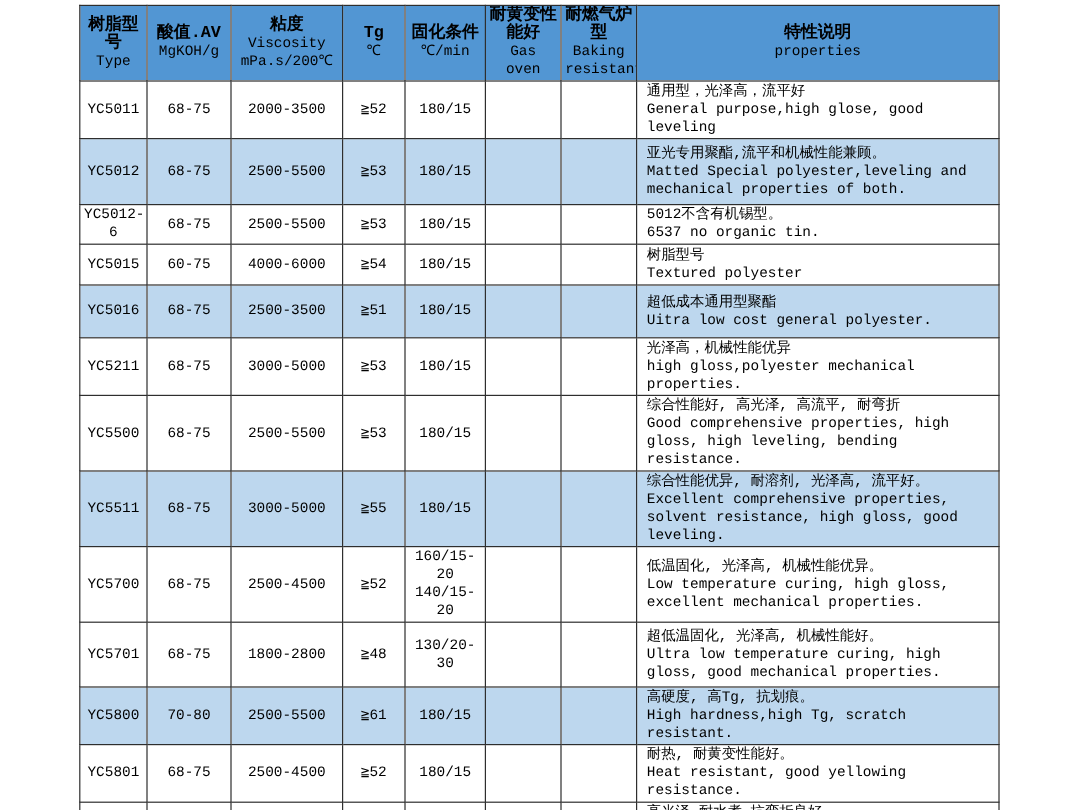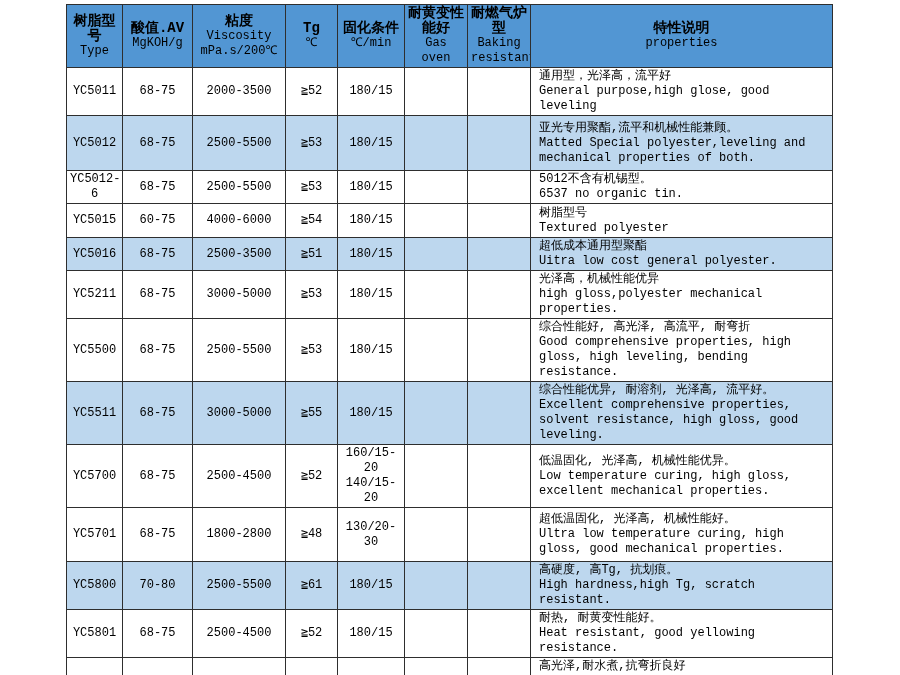--- a/index.html
+++ b/index.html
@@ -43,21 +43,21 @@
     text-align: center;
   }
   td.props { text-align: left; padding-left: 8px; }
   td.pre { white-space: pre-line; }
   tr.hl { background: var(--hl-bg); }
   
   tbody tr:nth-child(1)  { height: 33px; }
   tbody tr:nth-child(2)  { height: 55px; }
   tbody tr:nth-child(3)  { height: 28px; }
   tbody tr:nth-child(4)  { height: 34px; }
-  tbody tr:nth-child(5)  { height: 33px; }
+  tbody tr:nth-child(5)  { height: 44px; }
   tbody tr:nth-child(6)  { height: 34px; }
   tbody tr:nth-child(7)  { height: 45px; }
   tbody tr:nth-child(8)  { height: 44px; }
   tbody tr:nth-child(9)  { height: 58px; }
   tbody tr:nth-child(10) { height: 54px; }
   tbody tr:nth-child(11) { height: 38px; }
   tbody tr:nth-child(12) { height: 31px; }
   tbody tr:nth-child(13) { height: 31px; }
   tbody tr:nth-child(14) { height: 47px; }
   tbody tr:nth-child(15) { height: 46px; }

